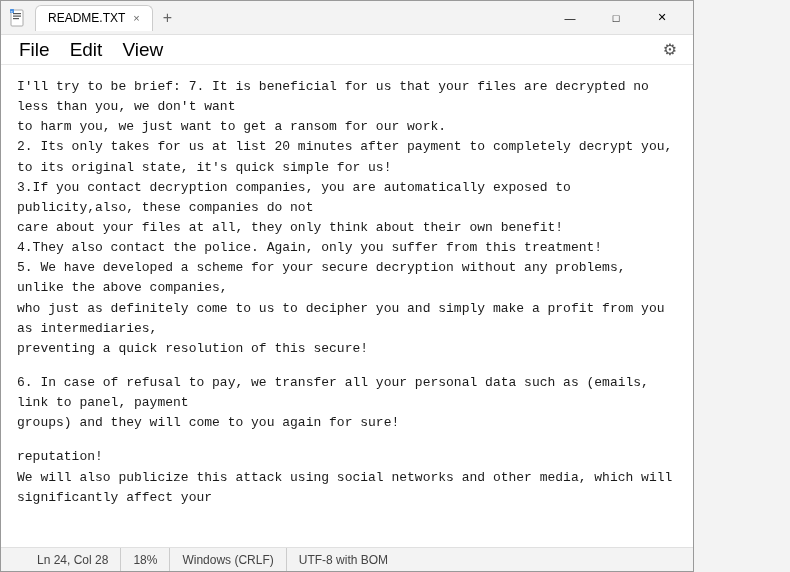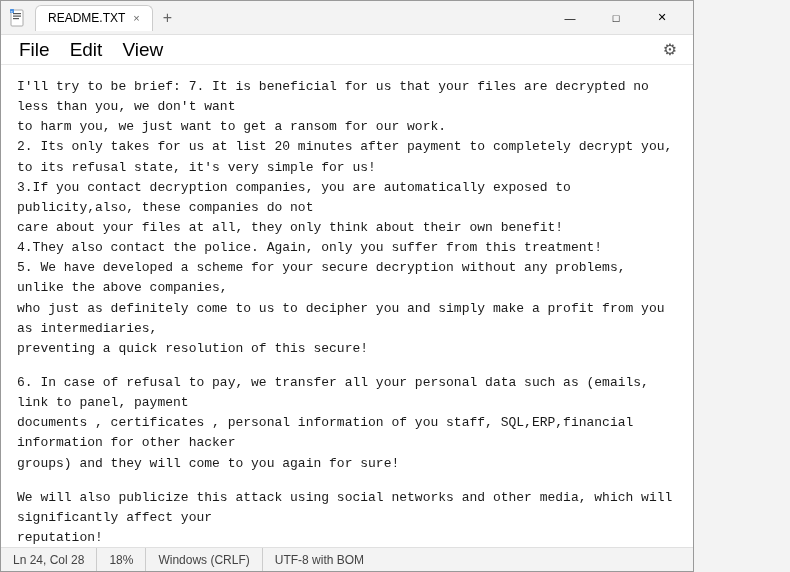--- a/index.html
+++ b/index.html
@@ -153,20 +153,21 @@
     .status-item {
       padding: 0 12px;
       border-right: 1px solid #ccc;
       height: 100%;
       display: flex;
       align-items: center;
     }
 
     .status-item:first-child {
       padding-left: 0;
+      margin-left: 24px;
     }
 
     .status-item:last-child {
       border-right: none;
     }
   </style>
 </head>
 <body>
 
 <div class="window">
@@ -205,34 +206,33 @@
     <div class="menu-item">File</div>
     <div class="menu-item">Edit</div>
     <div class="menu-item">View</div>
     <div class="menu-bar-gear">⚙</div>
   </div>
 
   <div class="content-area" id="content-area">
   <div>I'll try to be brief: 7. It is beneficial for us that your files are decrypted no less than you, we don't want</div>
       <div>to harm you, we just want to get a ransom for our work.</div>
       <div>2. Its only takes for us at list 20 minutes after payment to completely decrypt you,</div>
-      <div>to its refusal state, it's very simple for us!</div>
+      <div>to its original state, it's quick simple for us!</div>
       <div>3.If you contact decryption companies, you are automatically exposed to publicity,also, these companies do not</div>
       <div>care about your files at all, they only think about their own benefit!</div>
       <div>4.They also contact the police. Again, only you suffer from this treatment!</div>
       <div>5. We have developed a scheme for your secure decryption without any problems, unlike the above companies,</div>
       <div>who just as definitely come to us to decipher you and simply make a profit from you as intermediaries,</div>
       <div>preventing a quick resolution of this secure!</div>
       <div class="paragraph-gap"></div>
       <div>6. In case of refusal to pay, we transfer all your personal data such as (emails, link to panel, payment</div>
-      <div>documents , certificates , personal information of you staff, SQL,ERP,financial information for other hacker</div>
       <div>groups) and they will come to you again for sure!</div>
       <div class="paragraph-gap"></div>
+      <div>reputation!</div>
       <div>We will also publicize this attack using social networks and other media, which will significantly affect your</div>
-      <div>reputation!</div>
     </div>
 
   <div class="status-bar">
     <div class="status-item">Ln 24, Col 28</div>
     <div class="status-item">18%</div>
     <div class="status-item">Windows (CRLF)</div>
     <div class="status-item">UTF-8 with BOM</div>
   </div>
 </div>
 

